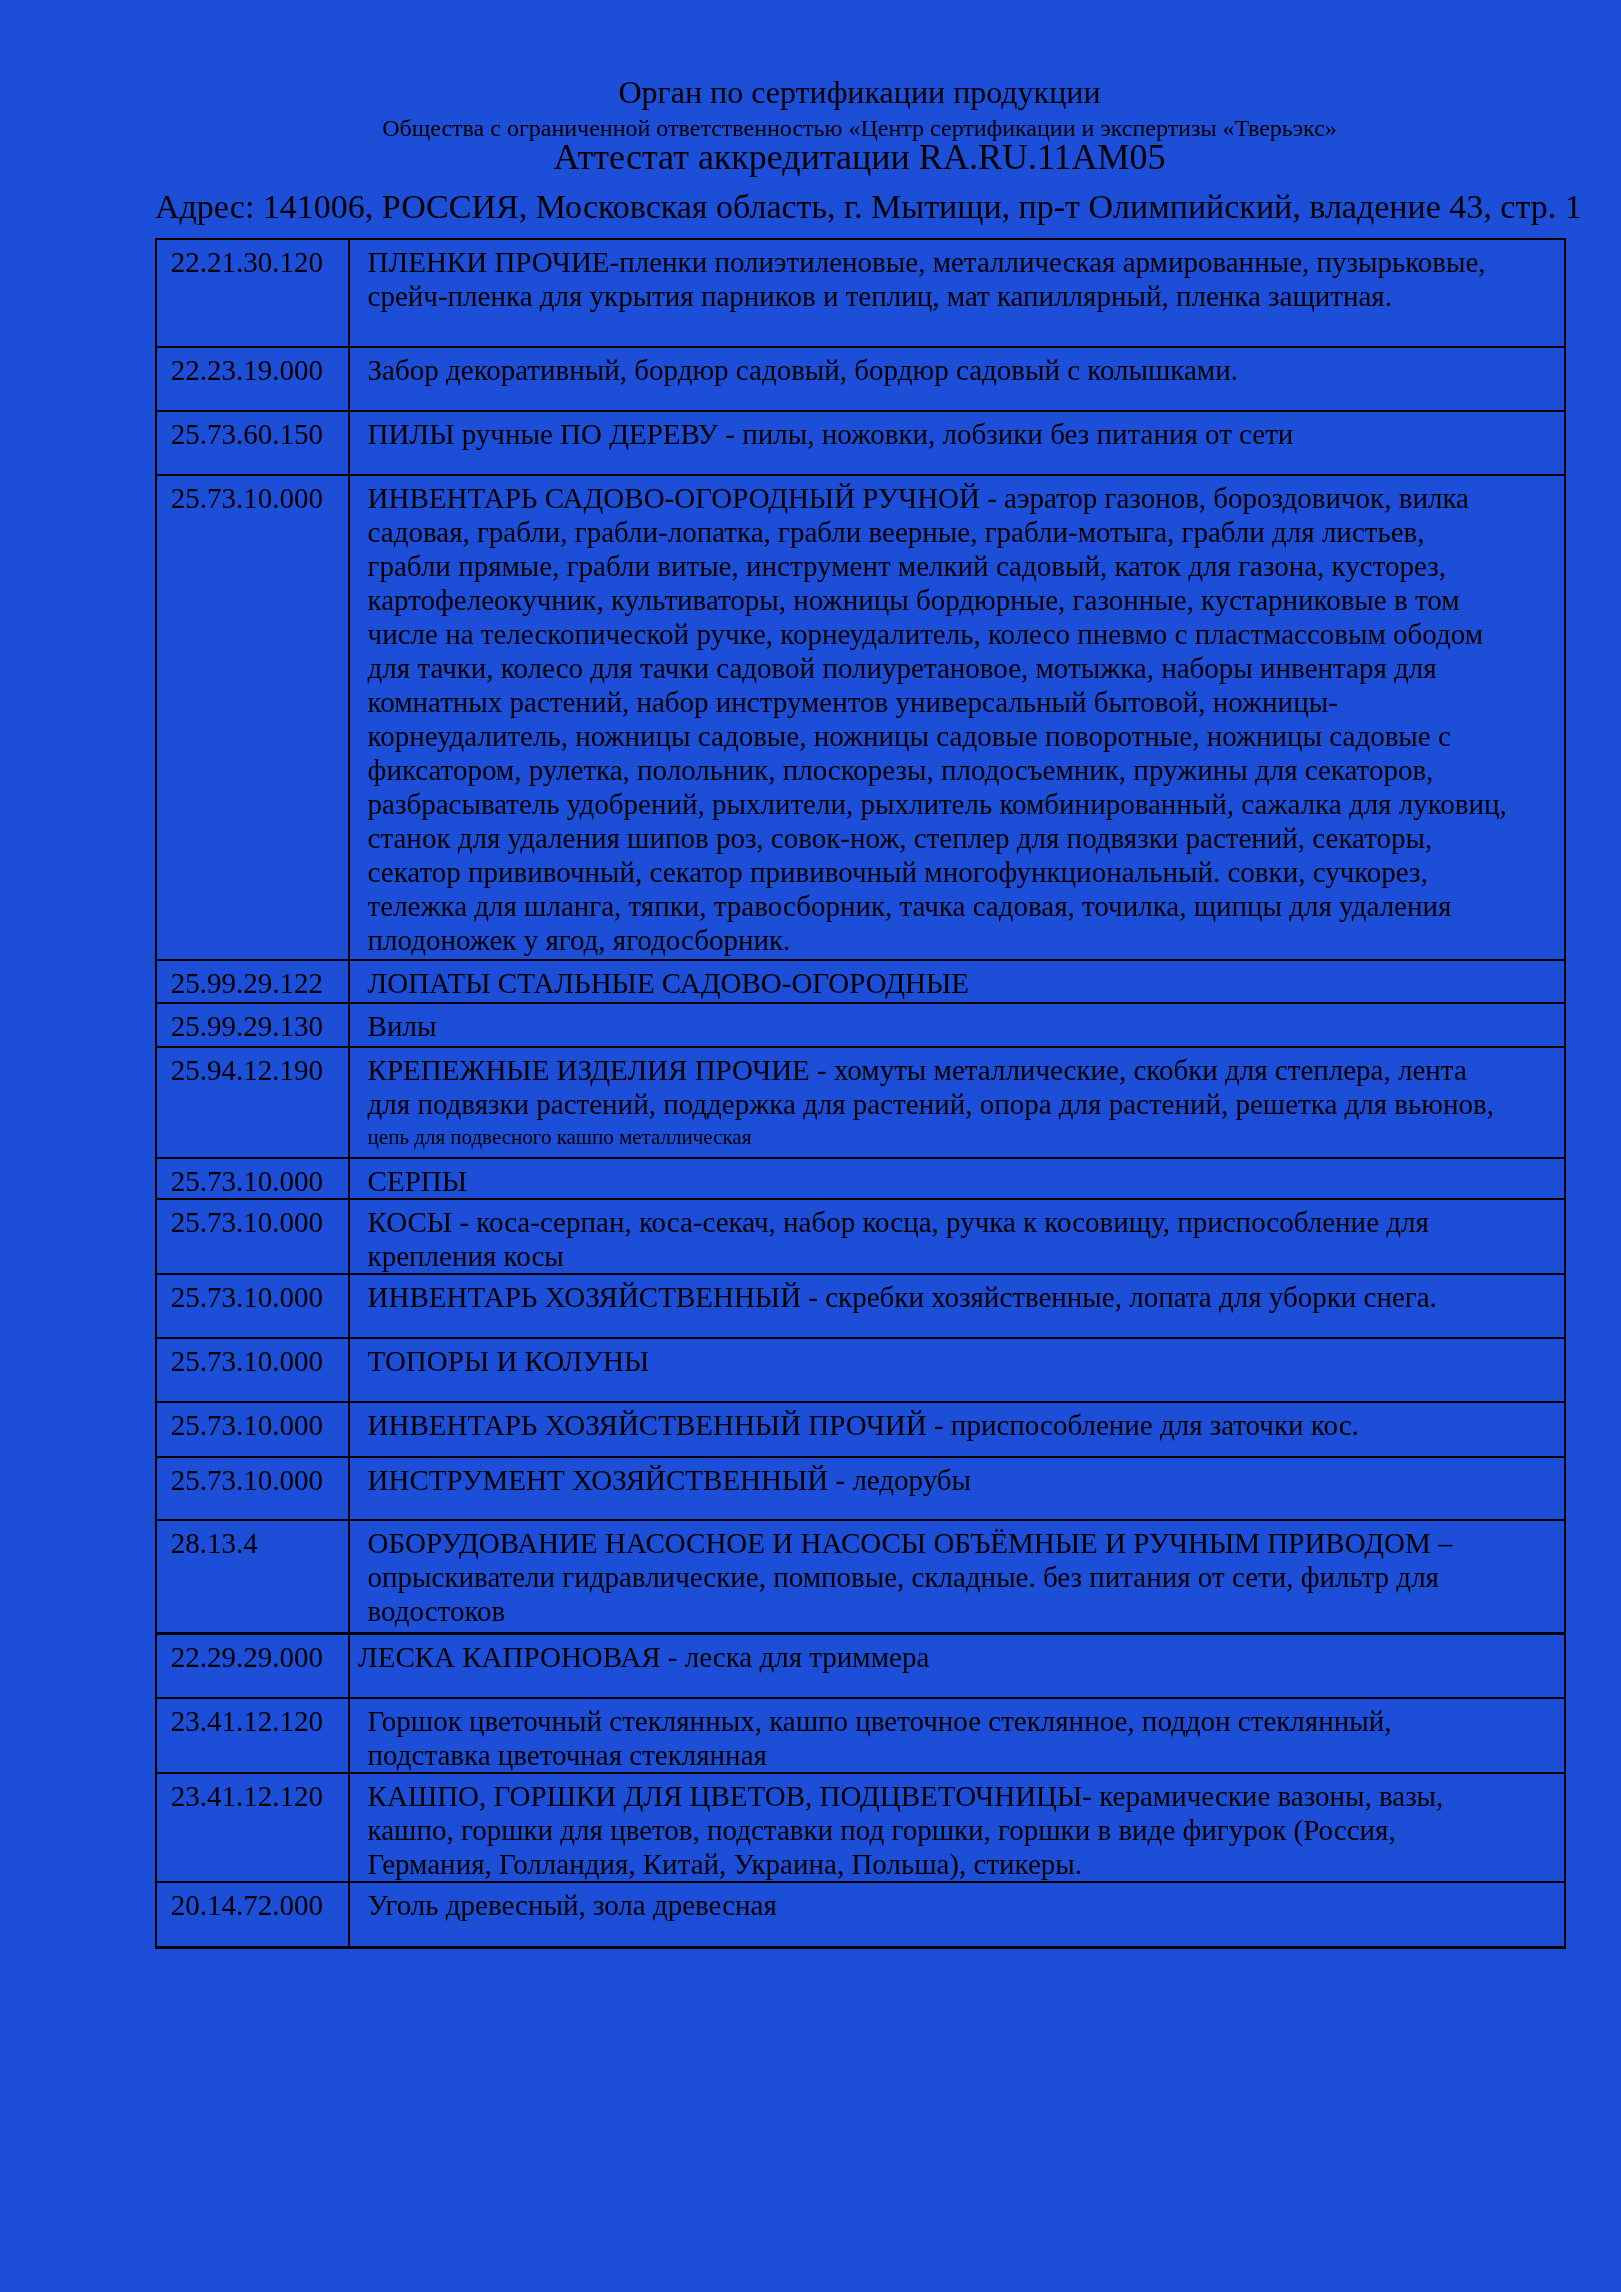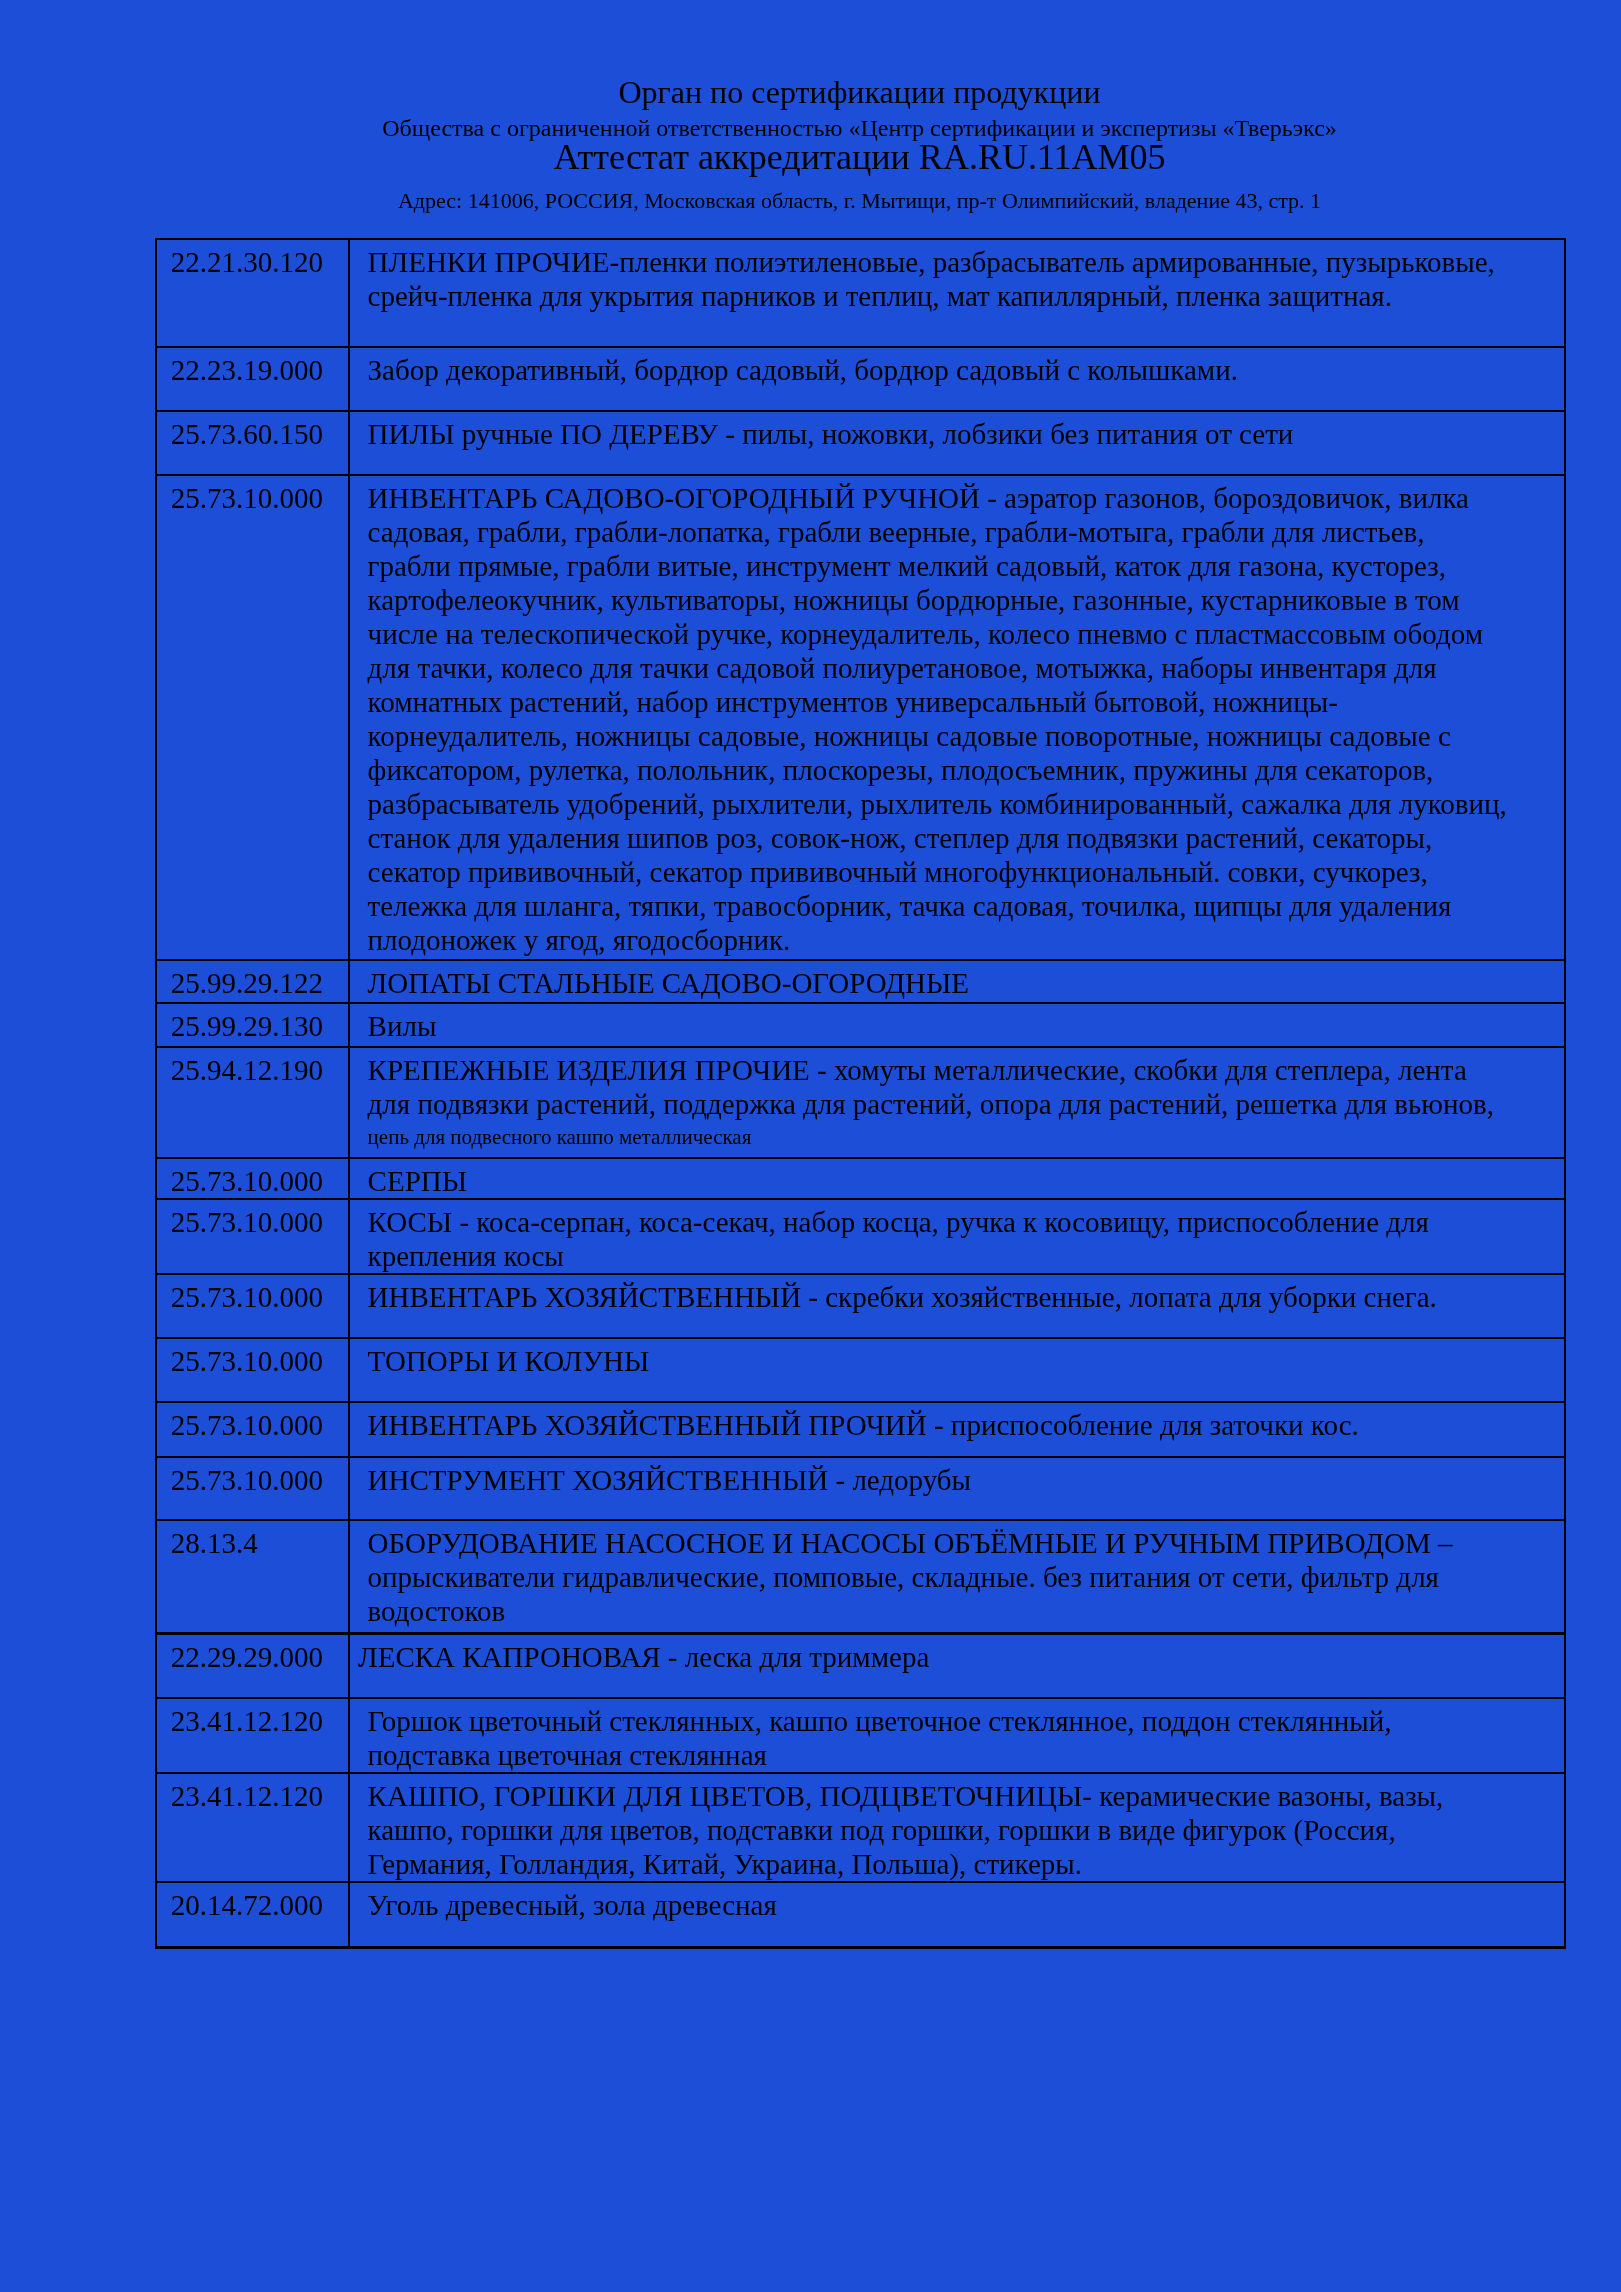--- a/index.html
+++ b/index.html
@@ -30,21 +30,21 @@
   }
   .header-line {
     position: absolute;
     left: 0;
     width: 100%;
     white-space: nowrap;
   }
   .header-line.l1 { top: 74px;  font-size: 32px; }
   .header-line.l2 { top: 115px; font-size: 24px; }
   .header-line.l3 { top: 136px; font-size: 36px; }
-  .header-line.l4 { top: 188px; font-size: 22px; }
+  .header-line.l4 { top: 188px; font-size: 34px; }
 
   table.codes-table {
     position: absolute;
     left: 155px;
     top: 238px;
     width: 1409px;
     border-collapse: collapse;
     table-layout: fixed;
   }
   col.col-code { width: 193px; }
@@ -95,21 +95,21 @@
     <colgroup>
       <col class="col-code">
       <col class="col-desc">
     </colgroup>
     <tbody id="rows-body">
         <tr style="height: 108px;">
     <td class="code-cell" style="border-top-width: 2px;">
       <span>22.21.30.120</span>
     </td>
     <td class="desc-cell" style="border-top-width: 2px;">
-      <span class="desc-text">ПЛЕНКИ ПРОЧИЕ-пленки полиэтиленовые, разбрасыватель армированные, пузырьковые,
+      <span class="desc-text">ПЛЕНКИ ПРОЧИЕ-пленки полиэтиленовые, металлическая армированные, пузырьковые,
 срейч-пленка для укрытия парников и теплиц, мат капиллярный, пленка защитная.</span>
       
     </td>
   </tr>
         <tr style="height: 64px;">
     <td class="code-cell" style="border-top-width: 2.9px;">
       <span>22.23.19.000</span>
     </td>
     <td class="desc-cell" style="border-top-width: 2.9px;">
       <span class="desc-text">Забор декоративный, бордюр садовый, бордюр садовый с колышками.</span>

